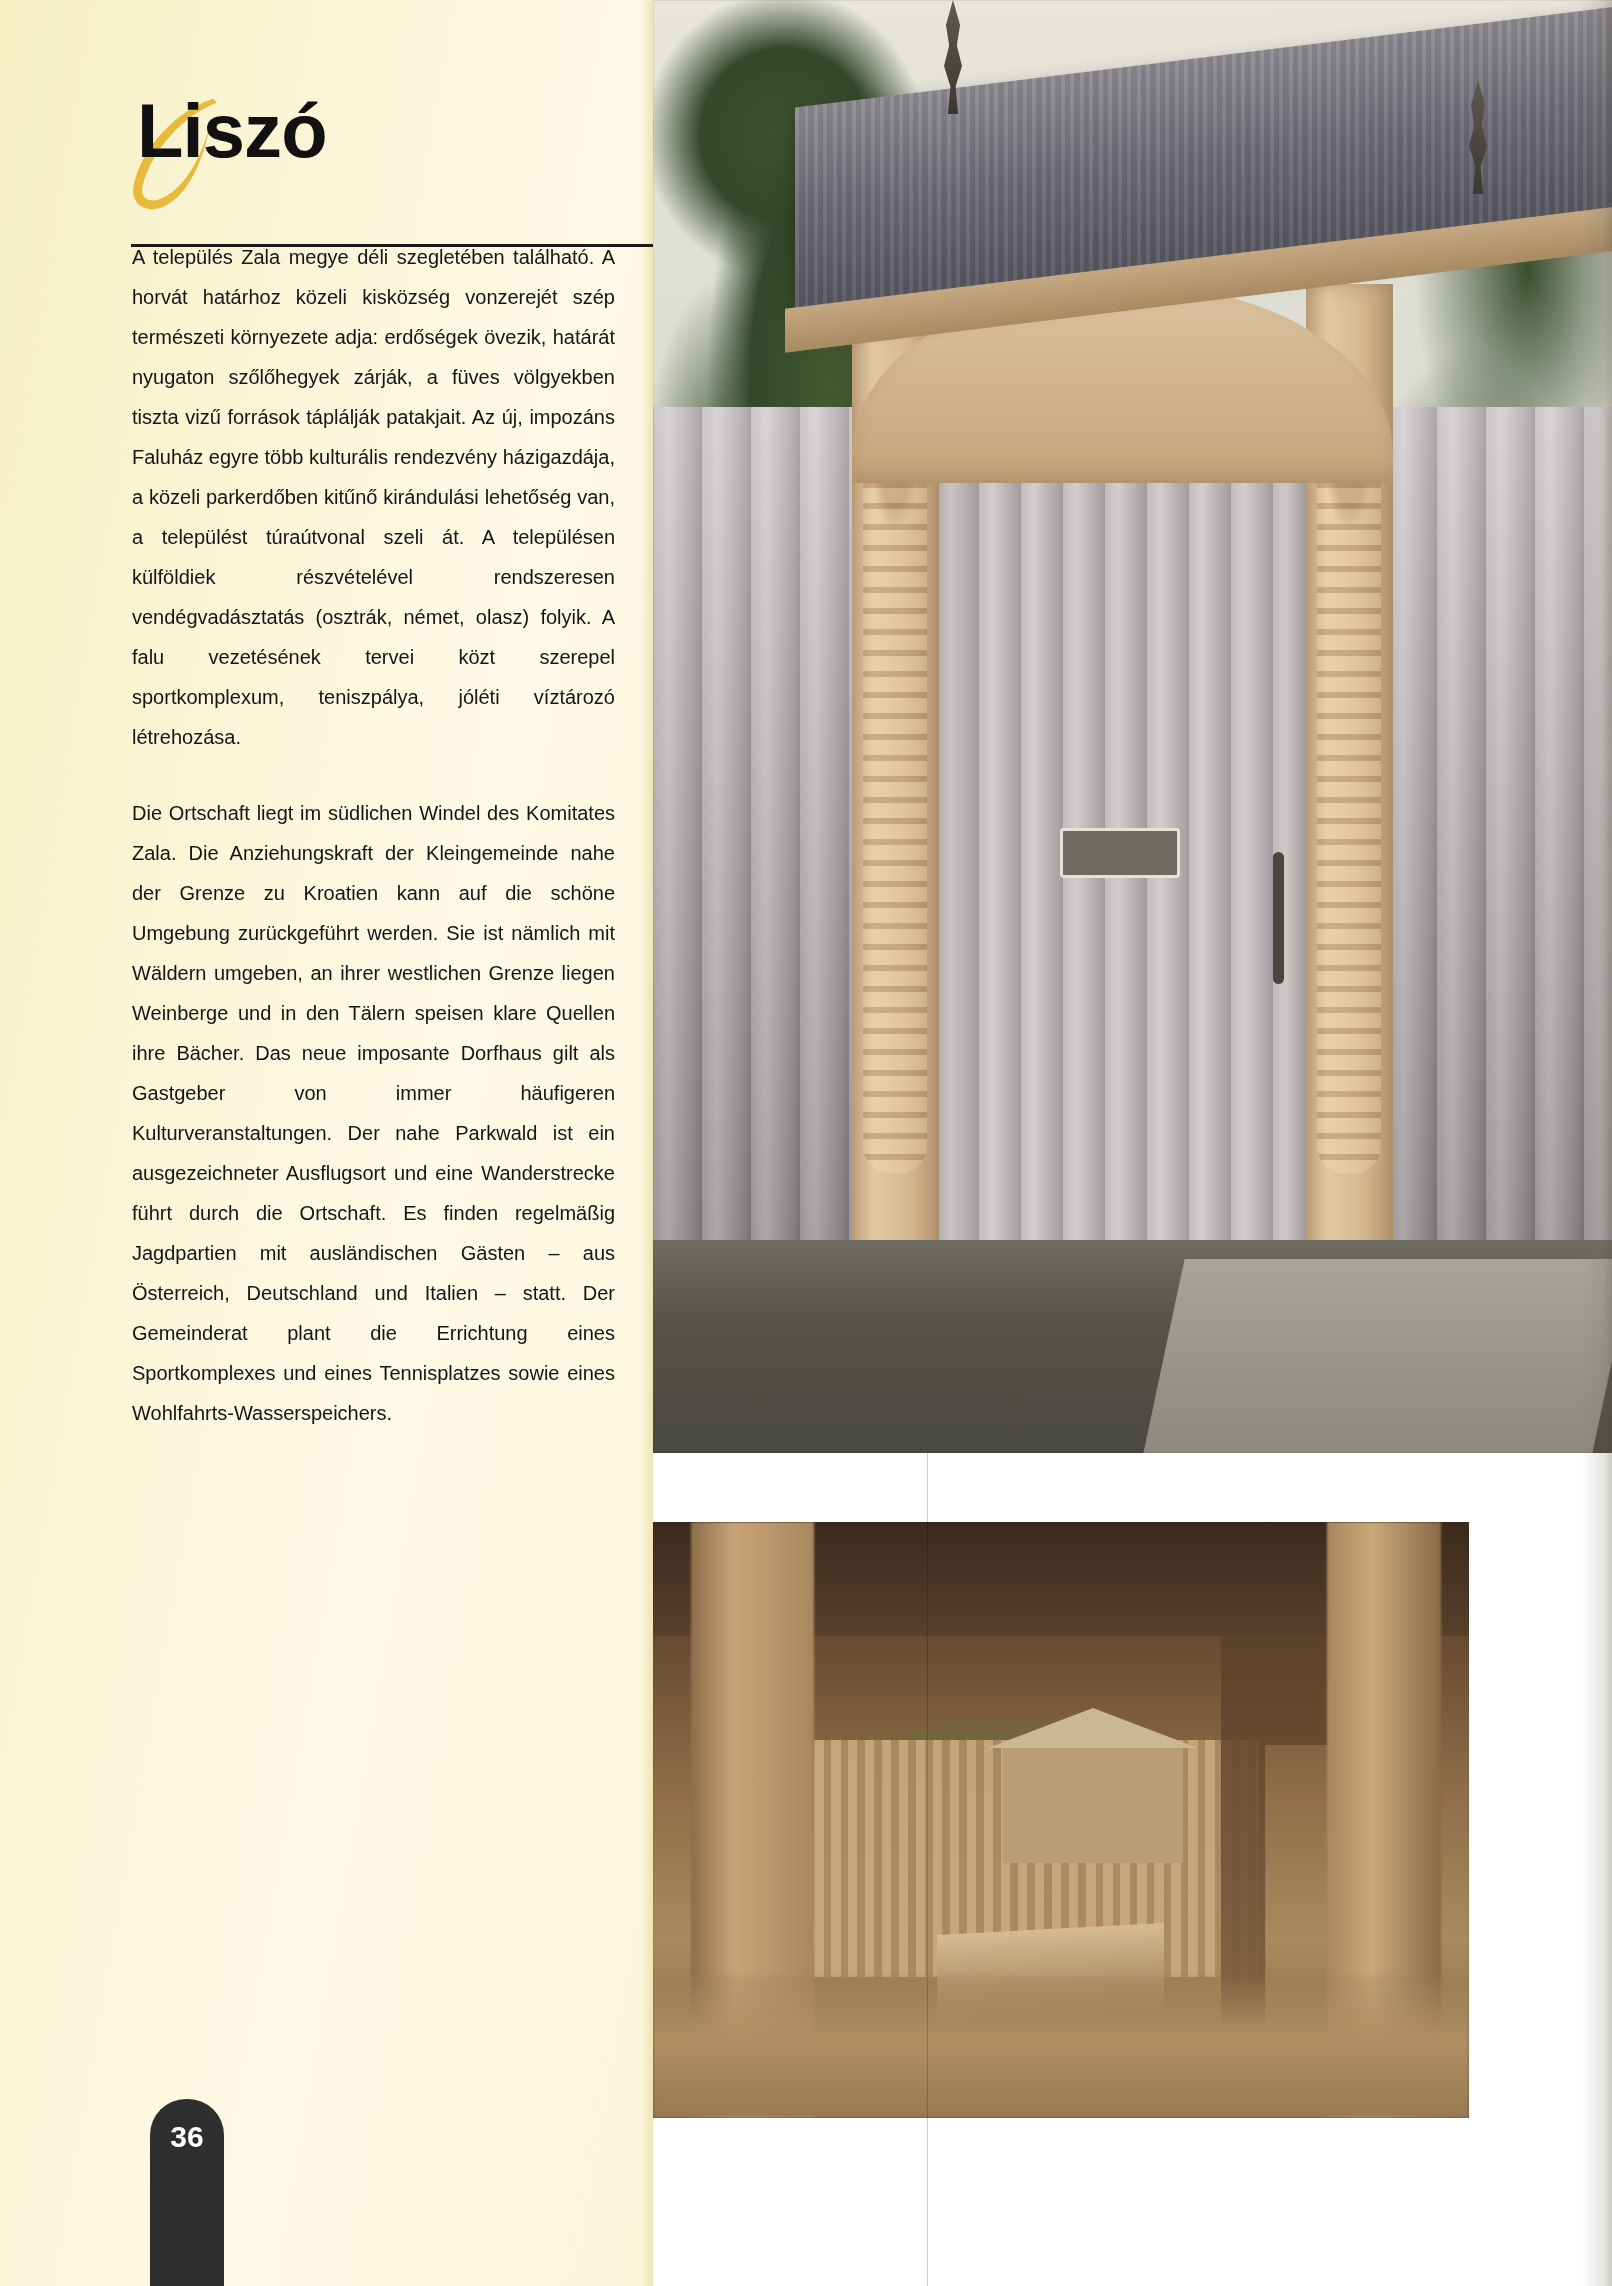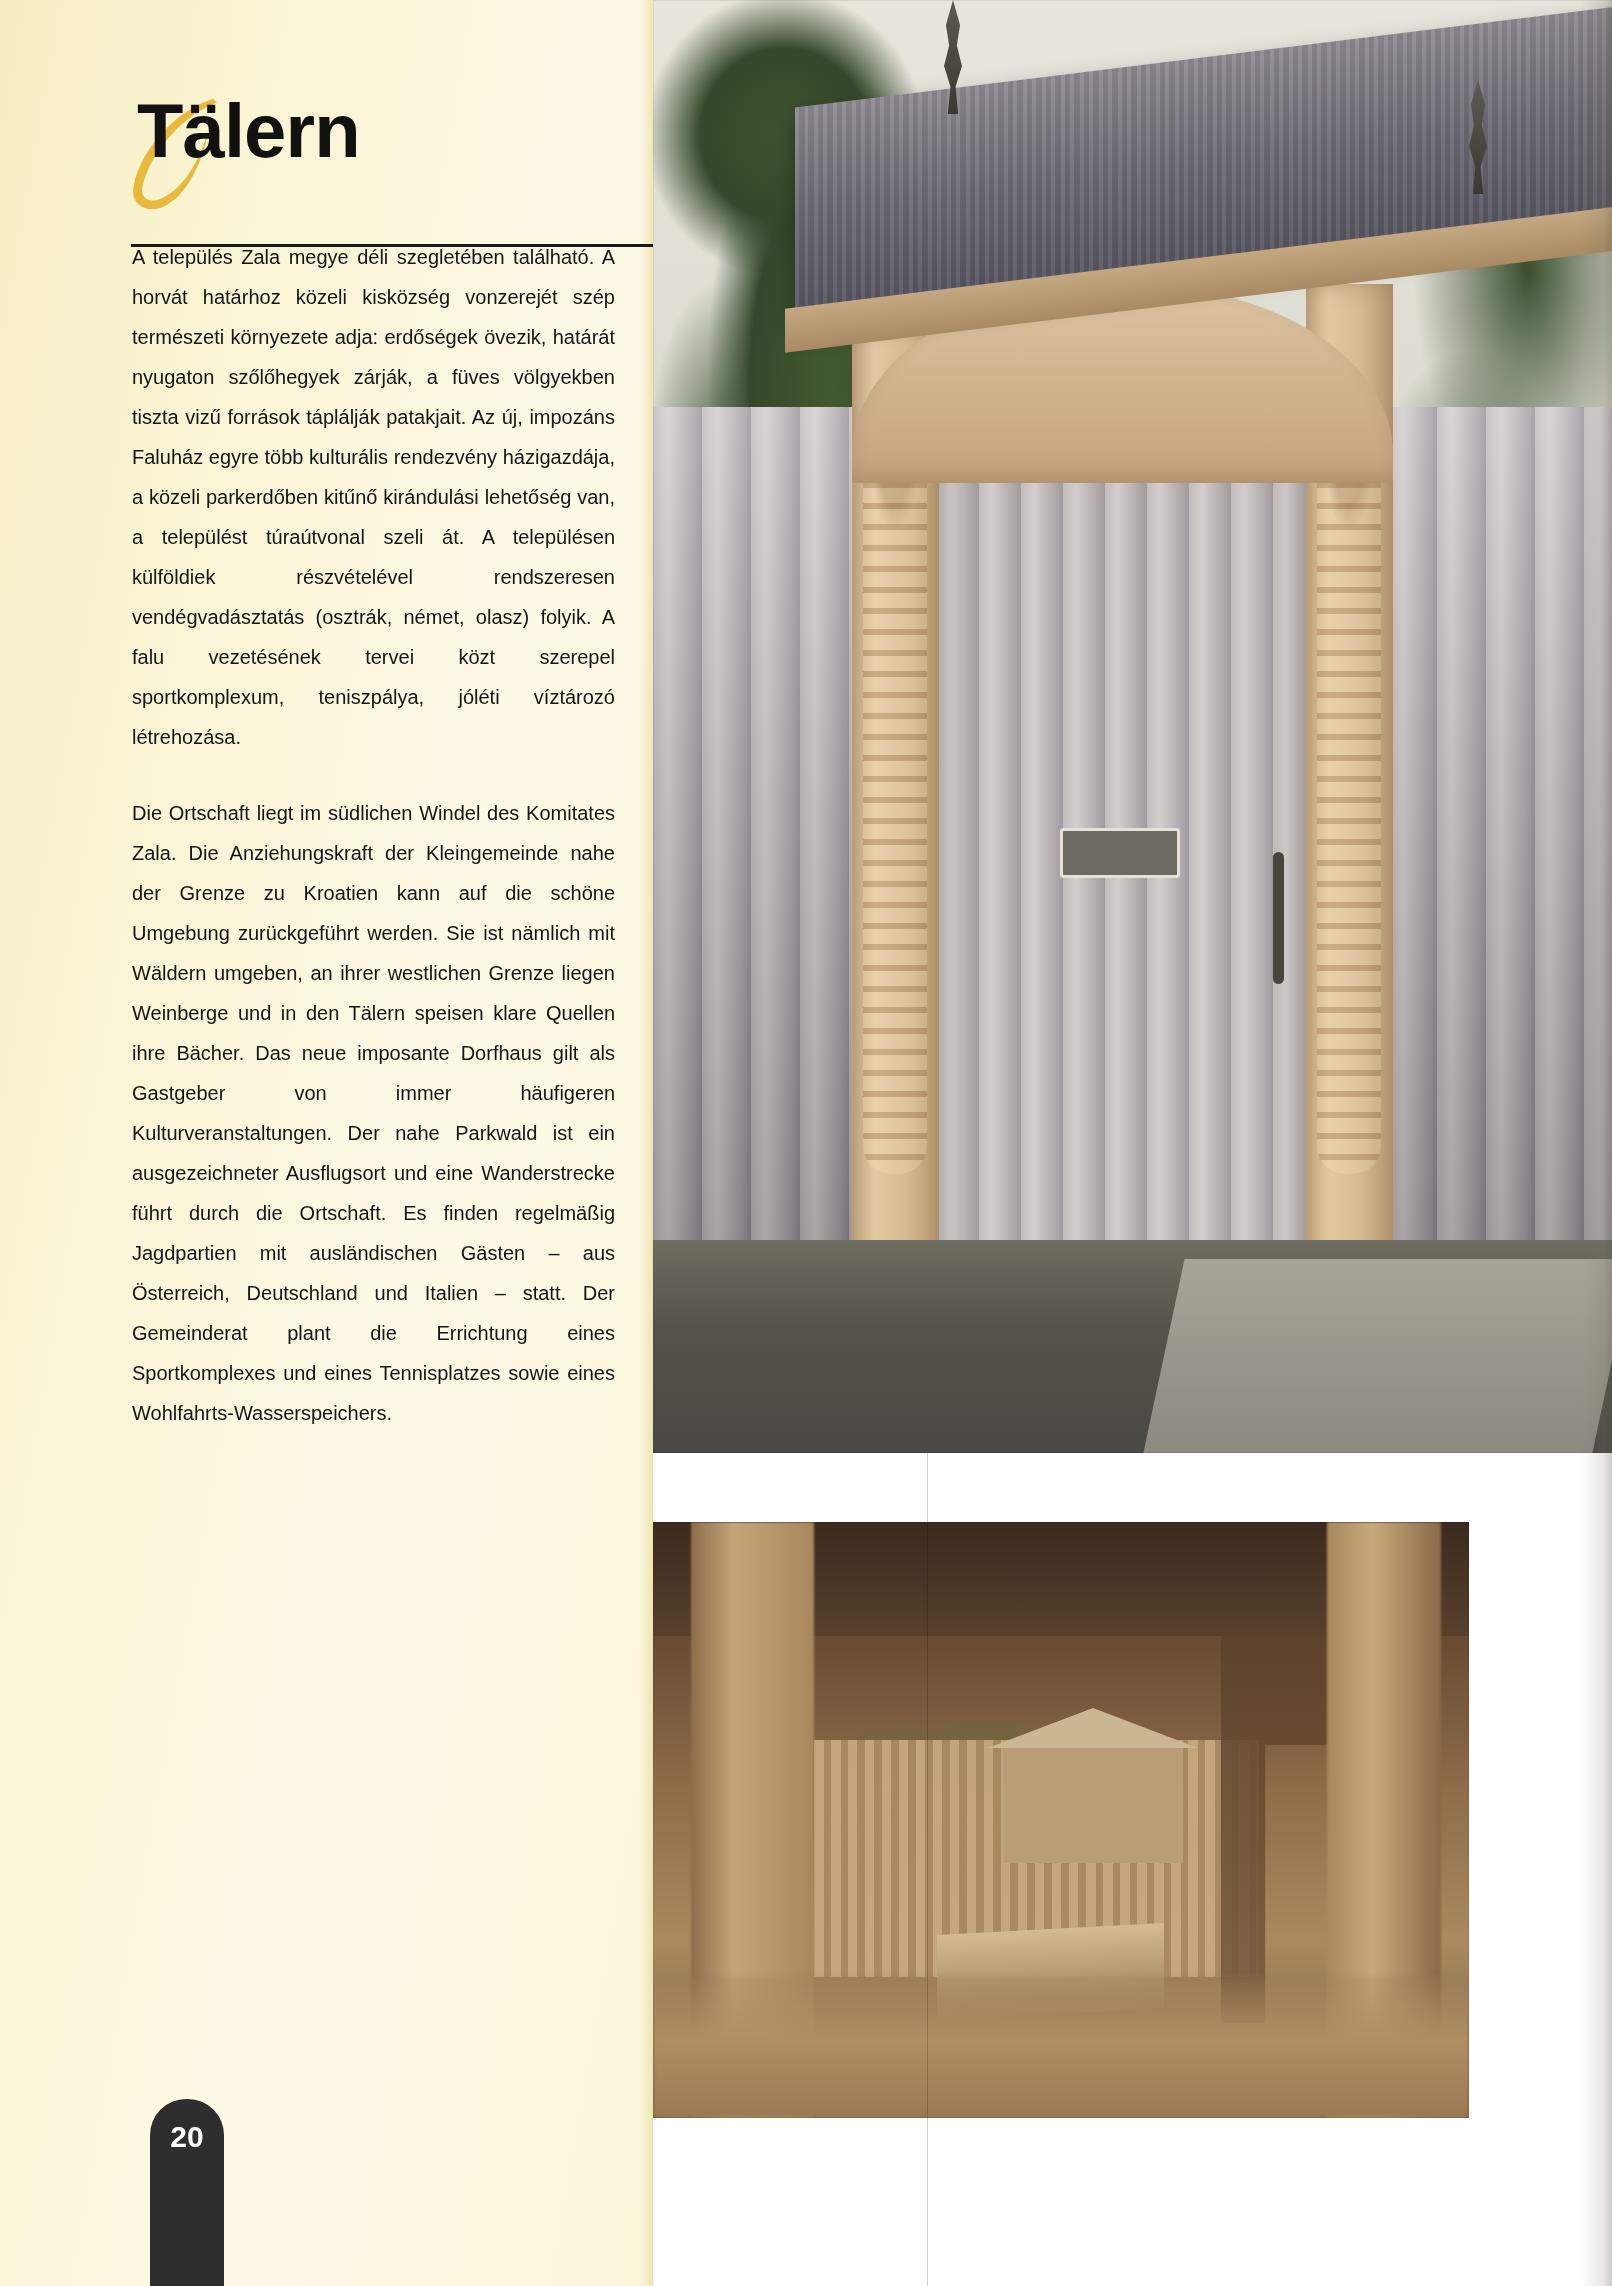--- a/index.html
+++ b/index.html
@@ -403,31 +403,31 @@
 <body>
 
 <div class="page">
 
   <div class="yellow-band"></div>
 
   <div class="title-wrap">
     <svg class="title-swoosh" viewBox="0 0 120 130">
       <path d="M96 6 C 58 18, 20 58, 12 98 C 8 118, 26 128, 44 120 C 70 108, 86 70, 92 36 C 82 74, 62 104, 40 112 C 26 117, 18 110, 22 96 C 32 60, 64 24, 100 10 Z" fill="#e8b93a"></path>
     </svg>
-    <div class="title-text">Tälern</div>
+    <div class="title-text">Liszó</div>
     <div class="title-rule"></div>
   </div>
 
   <div class="column">
     <p class="para hu">A település Zala megye déli szegletében található. A horvát határhoz közeli kisközség vonzerejét szép természeti környezete adja: erdőségek övezik, határát nyugaton szőlőhegyek zárják, a füves völgyekben tiszta vizű források táplálják patakjait. Az új, impozáns Faluház egyre több kulturális rendezvény házigazdája, a közeli parkerdőben kitűnő kirándulási lehetőség van, a települést túraútvonal szeli át. A településen külföldiek részvételével rendszeresen vendégvadásztatás (osztrák, német, olasz) folyik. A falu vezetésének tervei közt szerepel sportkomplexum, teniszpálya, jóléti víztározó létrehozása.</p>
     <p class="para de">Die Ortschaft liegt im südlichen Windel des Komitates Zala. Die Anziehungskraft der Kleingemeinde nahe der Grenze zu Kroatien kann auf die schöne Umgebung zurückgeführt werden. Sie ist nämlich mit Wäldern umgeben, an ihrer westlichen Grenze liegen Weinberge und in den Tälern speisen klare Quellen ihre Bächer. Das neue imposante Dorfhaus gilt als Gastgeber von immer häufigeren Kulturveranstaltungen. Der nahe Parkwald ist ein ausgezeichneter Ausflugsort und eine Wanderstrecke führt durch die Ortschaft. Es finden regelmäßig Jagdpartien mit ausländischen Gästen – aus Österreich, Deutschland und Italien – statt. Der Gemeinderat plant die Errichtung eines Sportkomplexes und eines Tennisplatzes sowie eines Wohlfahrts-Wasserspeichers.</p>
   </div>
 
   <div class="page-tab">
-    <div class="num">20</div>
+    <div class="num">36</div>
   </div>
 
   <div class="photo photo-gate">
     <div class="gate-sky"></div>
     <div class="gate-trees-left"></div>
     <div class="gate-trees-right"></div>
     <div class="gate-house"></div>
     <div class="gate-bush"></div>
     <div class="gate-fence"></div>
     <div class="gate-door"></div>

